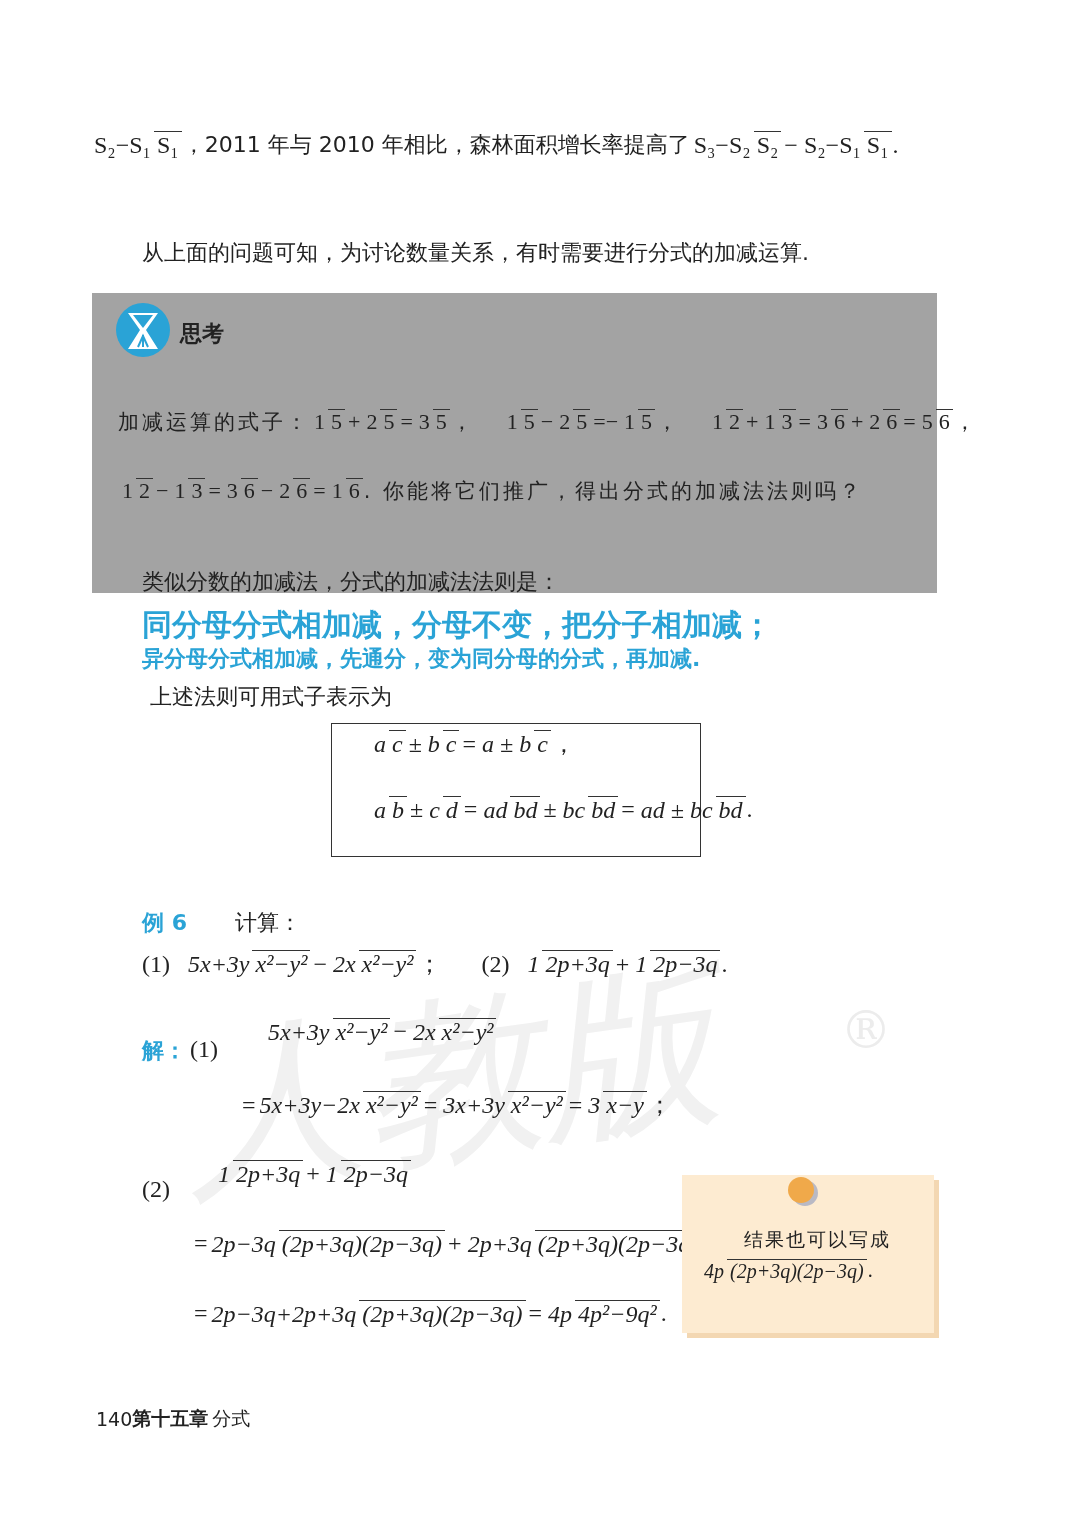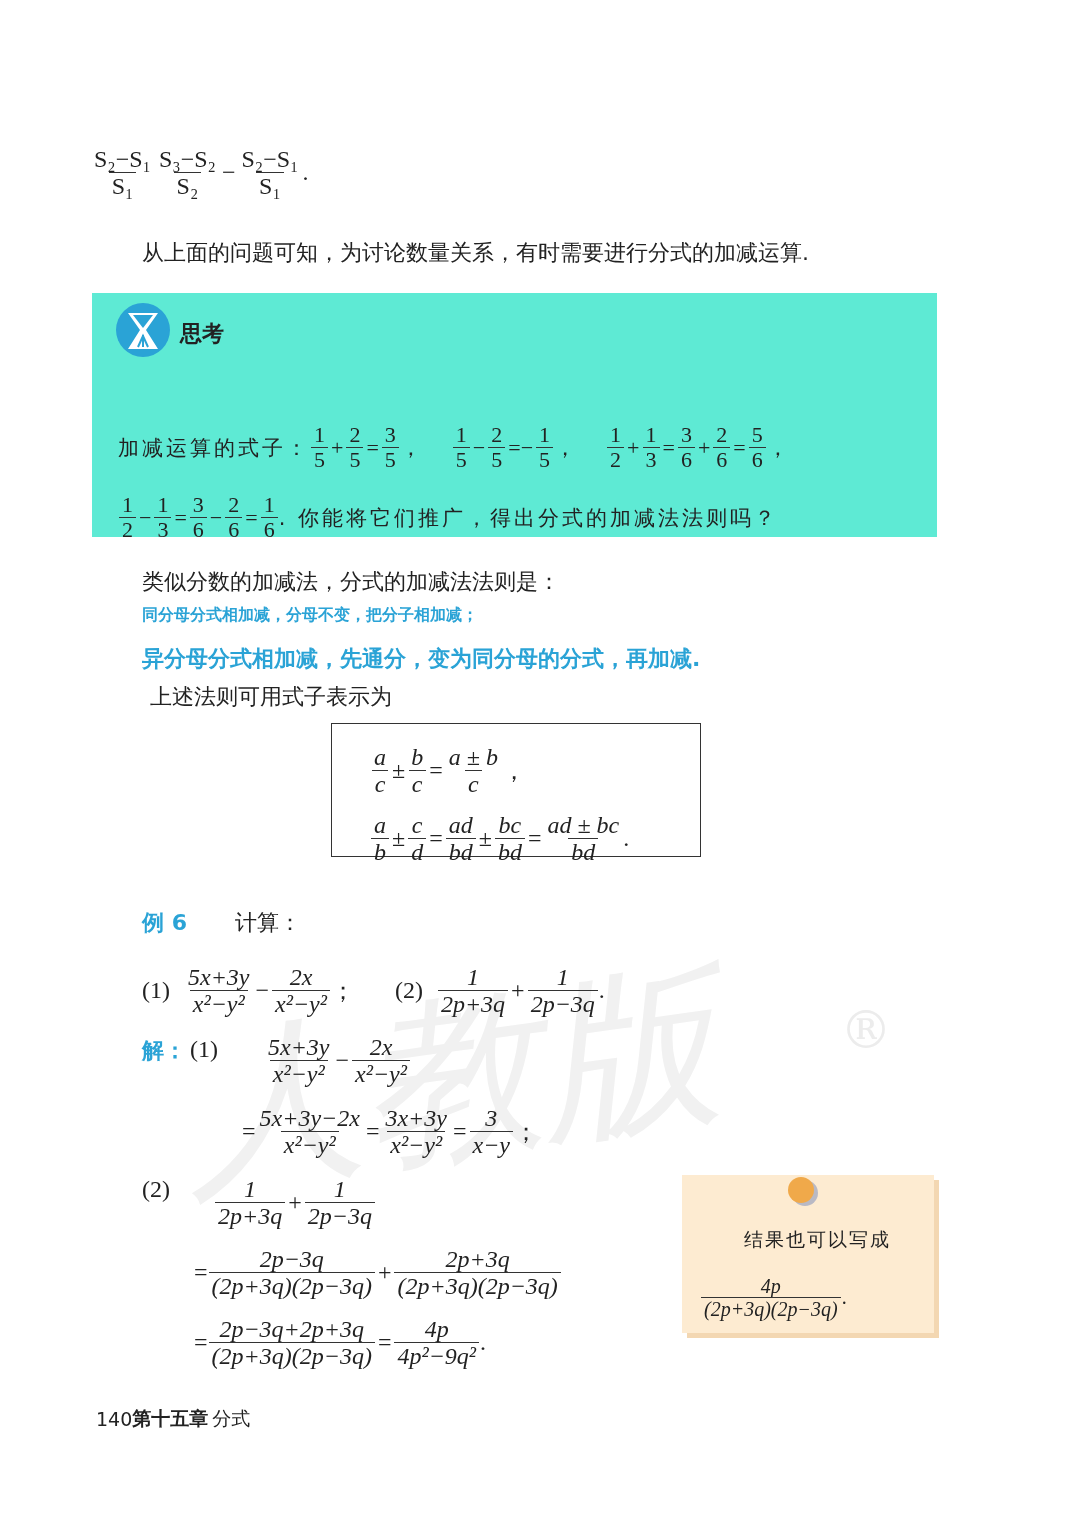--- a/index.html
+++ b/index.html
@@ -1,45 +1,46 @@
 <!DOCTYPE html>
 <html><head>
 <meta charset="utf-8">
 <style>
   html, body { margin: 0; padding: 0; }
   body {
     width: 1080px; height: 1526px; background: #ffffff; position: relative; overflow: hidden;
     font-family: "DejaVu Serif", "Liberation Serif", serif; color: #222;
   }
   .abs { position: absolute; }
-  .frac { display: inline-flex; flex-direction: column; align-items: center; vertical-align: middle; margin: 16px 1px; }
+  .frac { display: inline-flex; align-items: center; vertical-align: middle; margin: 0 1px; }
   .frac .num { padding: 0 3px; line-height: 1.1; }
   .frac .den { padding: 0 3px; line-height: 1.1; border-top: 1.5px solid #333; }
   .math { font-family: "Liberation Serif", "DejaVu Serif", serif; font-size: 24px; }
   .it { font-style: italic; }
   .op { margin: 0 2px; }
   .line { display: flex; align-items: center; white-space: nowrap; }
   .cn { font-family: "DejaVu Sans", "Liberation Sans", sans-serif; }
   .blue { color: #2aa3d6; }
   .watermark { font-family: "DejaVu Serif", serif; color: #f1f1f1; font-size: 180px; font-style: italic; transform: rotate(-8deg); }
-  .think-box { left: 92px; top: 293px; width: 845px; height: 244px; background: #5eead4; }
+  .think-box { left: 92px; top: 293px; width: 845px; height: 300px; background: #a3a3a3; }
   .formula-box { left: 331px; top: 723px; width: 368px; height: 132px; border: 1.5px solid #333; }
   .note { left: 682px; top: 1175px; width: 252px; height: 158px; background: #fdebd1; box-shadow: 5px 5px 0 #f3d7b2; }
 </style>
 </head>
 <body>
 
 <div class="abs watermark" style="left:180px; top:960px;">人教版</div>
 <div class="abs" style="left:840px; top:1000px; font-size:52px; color:#ececec;">®</div>
 
 <div class="abs line math" style="left:90px; top:130px;">
   <span class="frac">
       <span class="num">S₂−S₁</span>
       <span class="den">S₁</span>
     </span>
+  <span class="cn" style="font-size:22px;">，2011 年与 2010 年相比，森林面积增长率提高了</span>
   <span class="frac">
       <span class="num">S₃−S₂</span>
       <span class="den">S₂</span>
     </span>
   <span class="op">−</span>
   <span class="frac">
       <span class="num">S₂−S₁</span>
       <span class="den">S₁</span>
     </span>
   <span>.</span>
@@ -137,21 +138,21 @@
       <span class="op">=</span>
     <span class="frac">
         <span class="num">1</span>
         <span class="den">6</span>
       </span>
     <span class="cn" style="font-size:21px; letter-spacing:3px;">. 你能将它们推广，得出分式的加减法法则吗？</span>
   </div>
 </div>
 
 <div class="abs cn" style="left:142px; top:567px; font-size:22px;">类似分数的加减法，分式的加减法法则是：</div>
-<div class="abs cn blue" style="left:142px; top:605px; font-size:16px; font-weight:bold;">同分母分式相加减，分母不变，把分子相加减；</div>
+<div class="abs cn blue" style="left:142px; top:605px; font-size:30px; font-weight:bold;">同分母分式相加减，分母不变，把分子相加减；</div>
 <div class="abs cn blue" style="left:142px; top:644px; font-size:22px; font-weight:bold;text-align:center;">异分母分式相加减，先通分，变为同分母的分式，再加减.</div>
 <div class="abs cn" style="left:150px; top:682px; font-size:22px;">上述法则可用式子表示为</div>
 
 <div class="abs formula-box">
   <div class="abs line math it" style="left:38px; top:4px;">
     <span class="frac">
         <span class="num">a</span>
         <span class="den">c</span>
       </span>
       <span class="op" style="font-style:normal">±</span>

